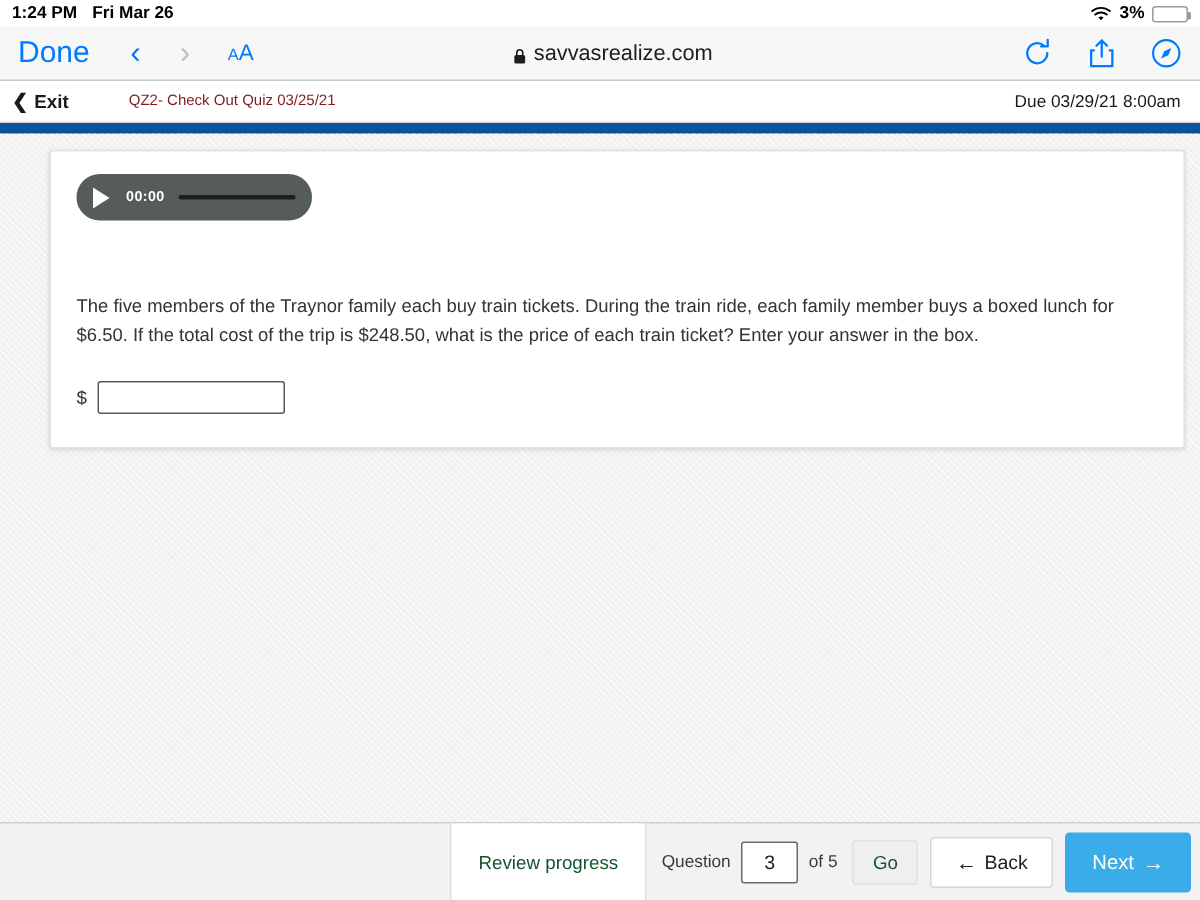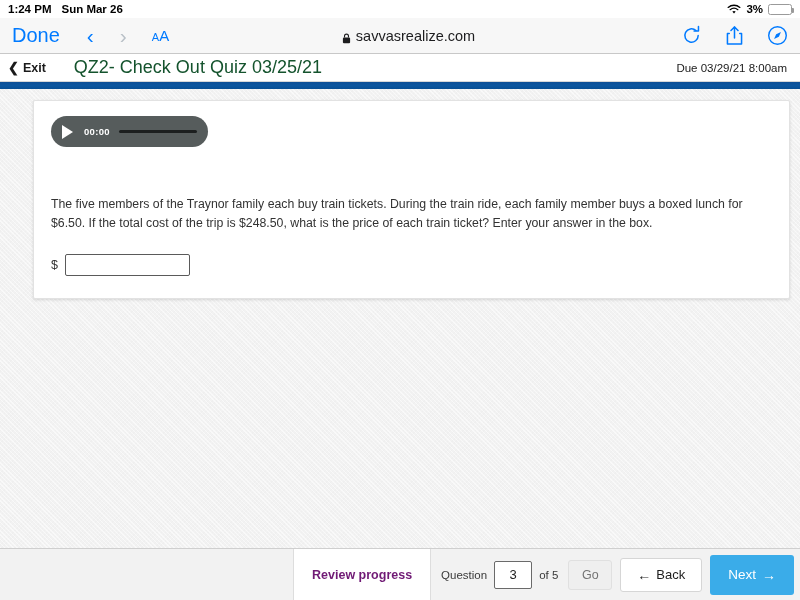--- a/index.html
+++ b/index.html
@@ -62,21 +62,21 @@
   
   .quiz-header {
     height: 28px; background: #fff;
     display: flex; align-items: center;
     padding: 0 8px;
     border-bottom: 1px solid #d8d8d8;
     font-size: 12.5px;
   }
   .exit-btn { display: flex; align-items: center; gap: 4px; color: #1a1a1a; font-weight: bold; cursor: pointer; }
   .exit-chev { font-size: 13px; }
-  .quiz-title { margin-left: 28px; color: #14532d; font-size: 18px; }
+  .quiz-title { margin-left: 40px; color: #7f1d1d; font-size: 10px; }
   .due-text { margin-left: auto; font-weight: normal; font-size: 11.5px; color: #1a1a1a; padding-right: 5px; }
 
   
   .blue-bar {
     height: 11px;
     background: linear-gradient(to bottom, #0d4f96 0%, #0b569f 35%, #084f94 70%, #9fb6cd 100%);
     border-bottom: 1px solid #b9c4cf;
   }
 
   
@@ -135,35 +135,35 @@
     position: absolute; left: 0; right: 0; bottom: 0;
     height: 52px; background: #f2f2f2;
     border-top: 1px solid #cfcfcf;
     display: flex; align-items: stretch; justify-content: flex-end;
     padding-right: 6px;
   }
   .review-btn {
     background: #fff; border: 1px solid #ddd; border-top: none; border-bottom: none;
     padding: 0 18px;
     display: flex; align-items: center;
-    font-size: 12.5px; color: #701a75; cursor: pointer; font-weight: bold;
+    font-size: 12.5px; color: #14532d; cursor: pointer;
   }
   .qnum-group { display: flex; align-items: center; gap: 7px; padding: 0 10px; font-size: 11.5px; color: #3a3a3a; }
   .qnum-input {
     width: 38px; height: 28px;
     text-align: center;
     border: 1px solid #6a6a6a; border-radius: 2px;
     background: #fff; font-size: 13px; color: #222;
     font-family: "Liberation Sans", sans-serif;
   }
   .btn-go {
     align-self: center;
     width: 44px; height: 30px;
     background: #efefef; border: 1px solid #e0e0e0; border-radius: 3px;
-    color: #737373; font-size: 12.5px;
+    color: #14532d; font-size: 12.5px;
     display: flex; align-items: center; justify-content: center;
     margin-right: 8px;
   }
   .btn-back {
     align-self: center;
     height: 34px; padding: 0 16px;
     background: #fff; border: 1px solid #d6d6d6; border-radius: 3px;
     color: #1d1d1d; font-size: 13px; font-weight: 500;
     display: flex; align-items: center; gap: 5px; cursor: pointer;
     margin-right: 8px;
@@ -178,21 +178,21 @@
   .arrow-glyph { font-size: 14px; font-weight: bold; }
 </style>
 </head>
 <body>
 
 <div id="app">
 
   <div class="status-bar">
     <div class="status-left">
       <span>1:24 PM</span>
-      <span>Sun Mar 26</span>
+      <span>Fri Mar 26</span>
     </div>
     <div class="status-right">
       <span class="wifi-icon">
         <svg viewBox="0 0 16 12" width="14" height="11">
           <path d="M8 10.6 L6.1 8.4 A3.1 3.1 0 0 1 9.9 8.4 Z" fill="#000"></path>
           <path d="M3.6 6.2 A6.9 6.9 0 0 1 12.4 6.2" stroke="#000" stroke-width="1.5" fill="none" stroke-linecap="round"></path>
           <path d="M1.3 3.6 A10.4 10.4 0 0 1 14.7 3.6" stroke="#000" stroke-width="1.5" fill="none" stroke-linecap="round"></path>
         </svg>
       </span>
       <span>3%</span>

